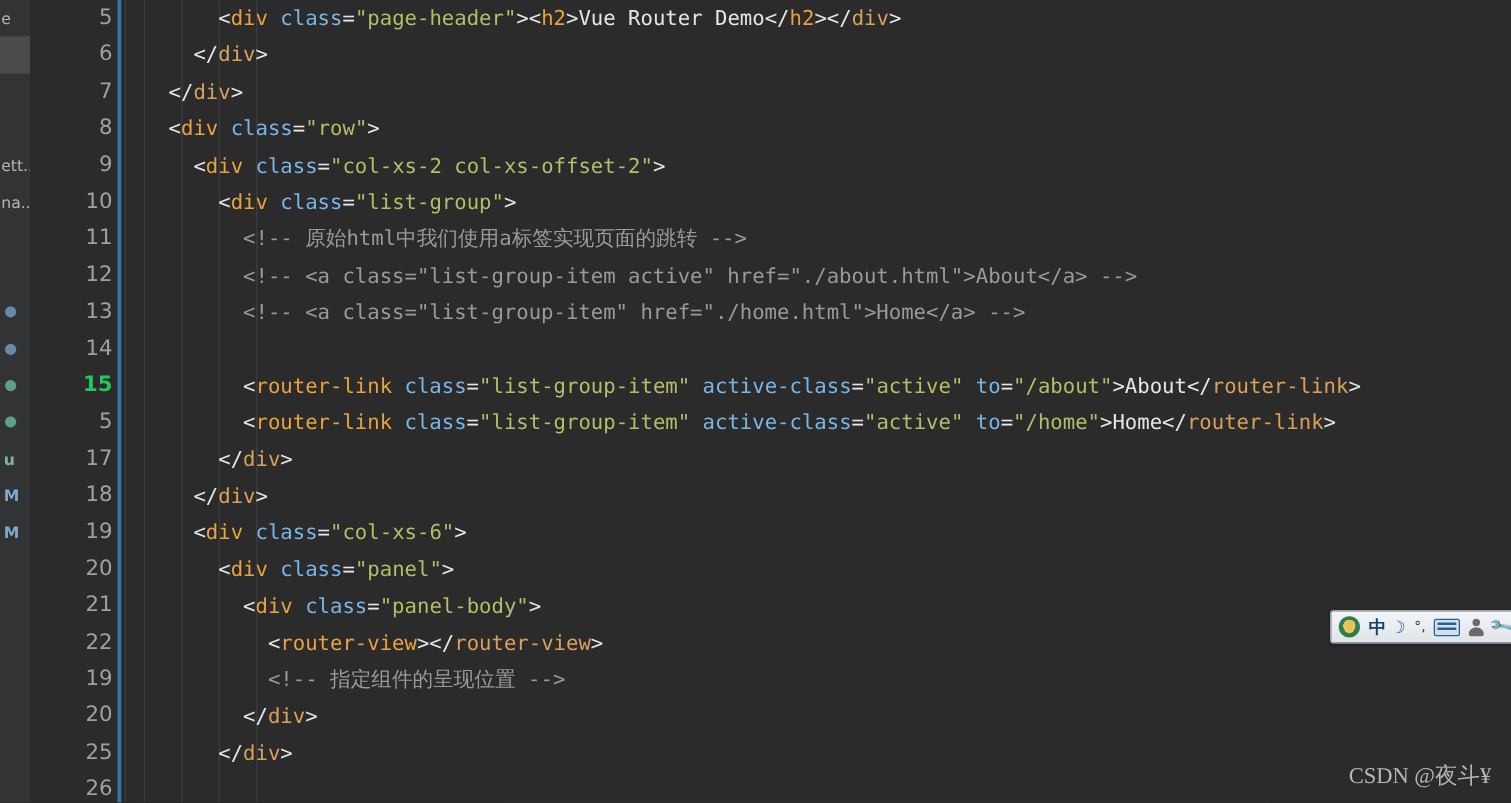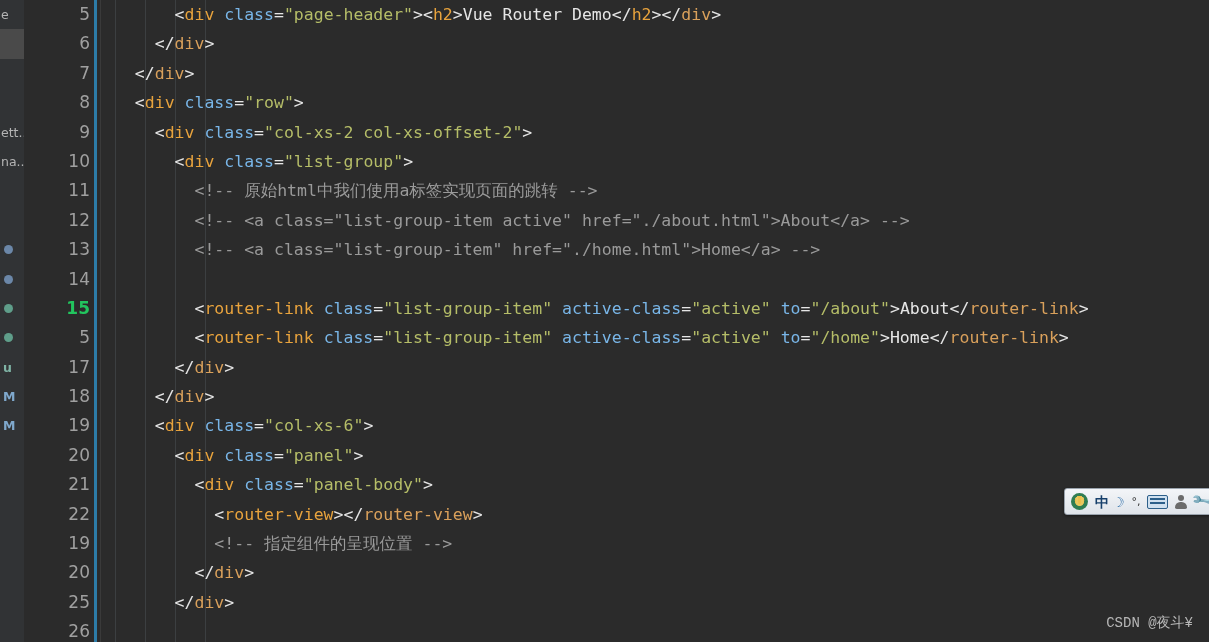--- a/index.html
+++ b/index.html
@@ -122,22 +122,22 @@
   .ime-person::after{
     content:"";position:absolute;left:0;top:7px;width:12px;height:7px;
     border-radius:6px 6px 2px 2px;background:#6b6b6b;
   }
   .ime-wrench{
     font-size:15px;color:#2b6ca8;line-height:1;transform:rotate(-35deg);
   }
 
   
   .wm{
-    position:absolute;right:16px;bottom:10px;color:#cfcfcf;font-size:14px;
-    font-family:Liberation Mono, monospace;z-index:30;
+    position:absolute;right:16px;bottom:10px;color:#cfcfcf;font-size:18px;
+    font-family:Liberation Serif, serif;z-index:30;
     opacity:.85;
   }
 </style>
 </head>
 <body>
 
 <div id="app">
 
   <div class="sidebar" id="sidebar">
       <div class="sb-row">e</div>

